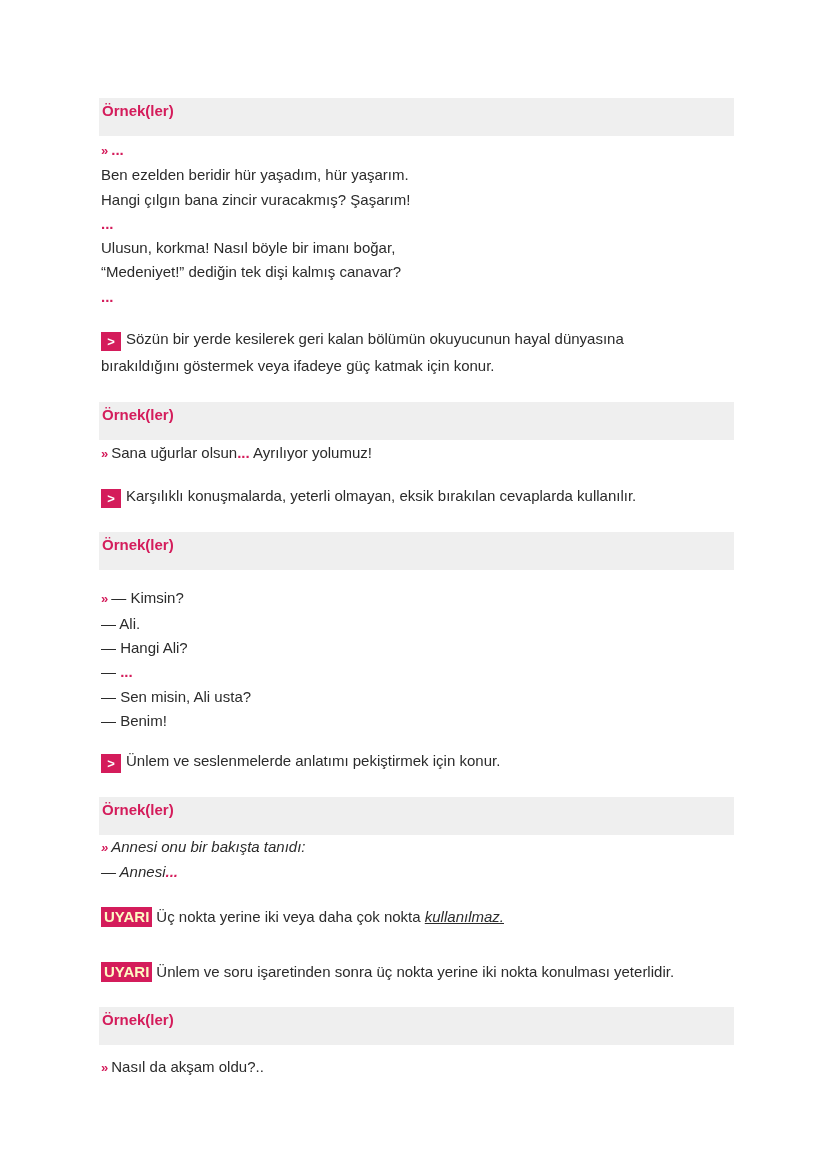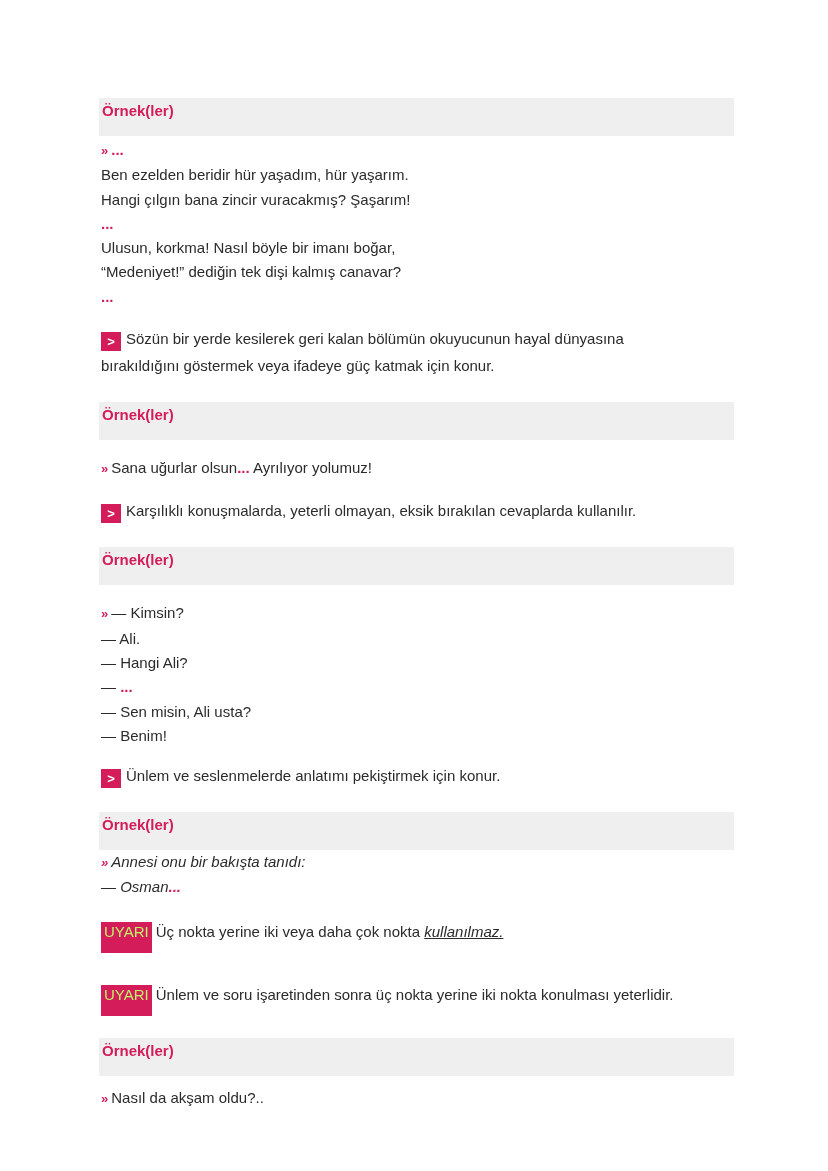--- a/index.html
+++ b/index.html
@@ -50,24 +50,24 @@
       line-height: 19px;
       text-align: center;
       font-size: 13px;
       font-weight: bold;
       vertical-align: -2px;
       margin-right: 5px;
     }
     .warn-badge {
       display: inline-block;
       background: #d41c5b;
-      color: #bef264;
-      font-weight: normal;
+      color: #fef9c3;
+      font-weight: bold;
       font-size: 15px;
-      height: 31px;
+      height: 20px;
       line-height: 20px;
       padding: 0 3px;
       margin-right: 4px;
       vertical-align: 0px;
     }
     .underline { text-decoration: underline; font-style: italic; }
   </style>
 </head>
 <body>
 
@@ -86,21 +86,21 @@
     </div>
   </section>
 
   <div class="rule" style="margin-top:16px;">
     <span class="marker">&gt;</span><span>Sözün bir yerde kesilerek geri kalan bölümün okuyucunun hayal dünyasına</span><br>
     <span>bırakıldığını göstermek veya ifadeye güç katmak için konur.</span>
   </div>
 
   <section style="margin-top:23px;">
     <div class="example-header">Örnek(ler)</div>
-    <div class="example-body" style="padding-top:16px;">
+    <div class="example-body" style="padding-top:1px;">
       <span class="line"><span class="raquo">»</span><span>Sana uğurlar olsun</span><span class="pink">...</span><span> Ayrılıyor yolumuz!</span></span>
     </div>
   </section>
 
   <div class="rule" style="margin-top:16px;">
     <span class="marker">&gt;</span><span>Karşılıklı konuşmalarda, yeterli olmayan, eksik bırakılan cevaplarda kullanılır.</span>
   </div>
 
   <section style="margin-top:23px;">
     <div class="example-header">Örnek(ler)</div>
@@ -115,21 +115,21 @@
   </section>
 
   <div class="rule" style="margin-top:14px;">
     <span class="marker">&gt;</span><span>Ünlem ve seslenmelerde anlatımı pekiştirmek için konur.</span>
   </div>
 
   <section style="margin-top:23px;">
     <div class="example-header">Örnek(ler)</div>
     <div class="example-body" style="padding-top:0px;font-style:italic;">
       <span class="line"><span class="raquo">»</span><span>Annesi onu bir bakışta tanıdı:</span></span>
-      <span class="line"><span>— Osman</span><span class="pink">...</span></span>
+      <span class="line"><span>— Annesi</span><span class="pink">...</span></span>
     </div>
   </section>
 
   <div class="rule" style="margin-top:18px;">
     <span class="warn-badge">UYARI</span><span>Üç nokta yerine iki veya daha çok nokta </span><span class="underline">kullanılmaz.</span>
   </div>
 
   <div class="rule" style="margin-top:28px;">
     <span class="warn-badge">UYARI</span><span>Ünlem ve soru işaretinden sonra üç nokta yerine iki nokta konulması yeterlidir.</span>
   </div>

